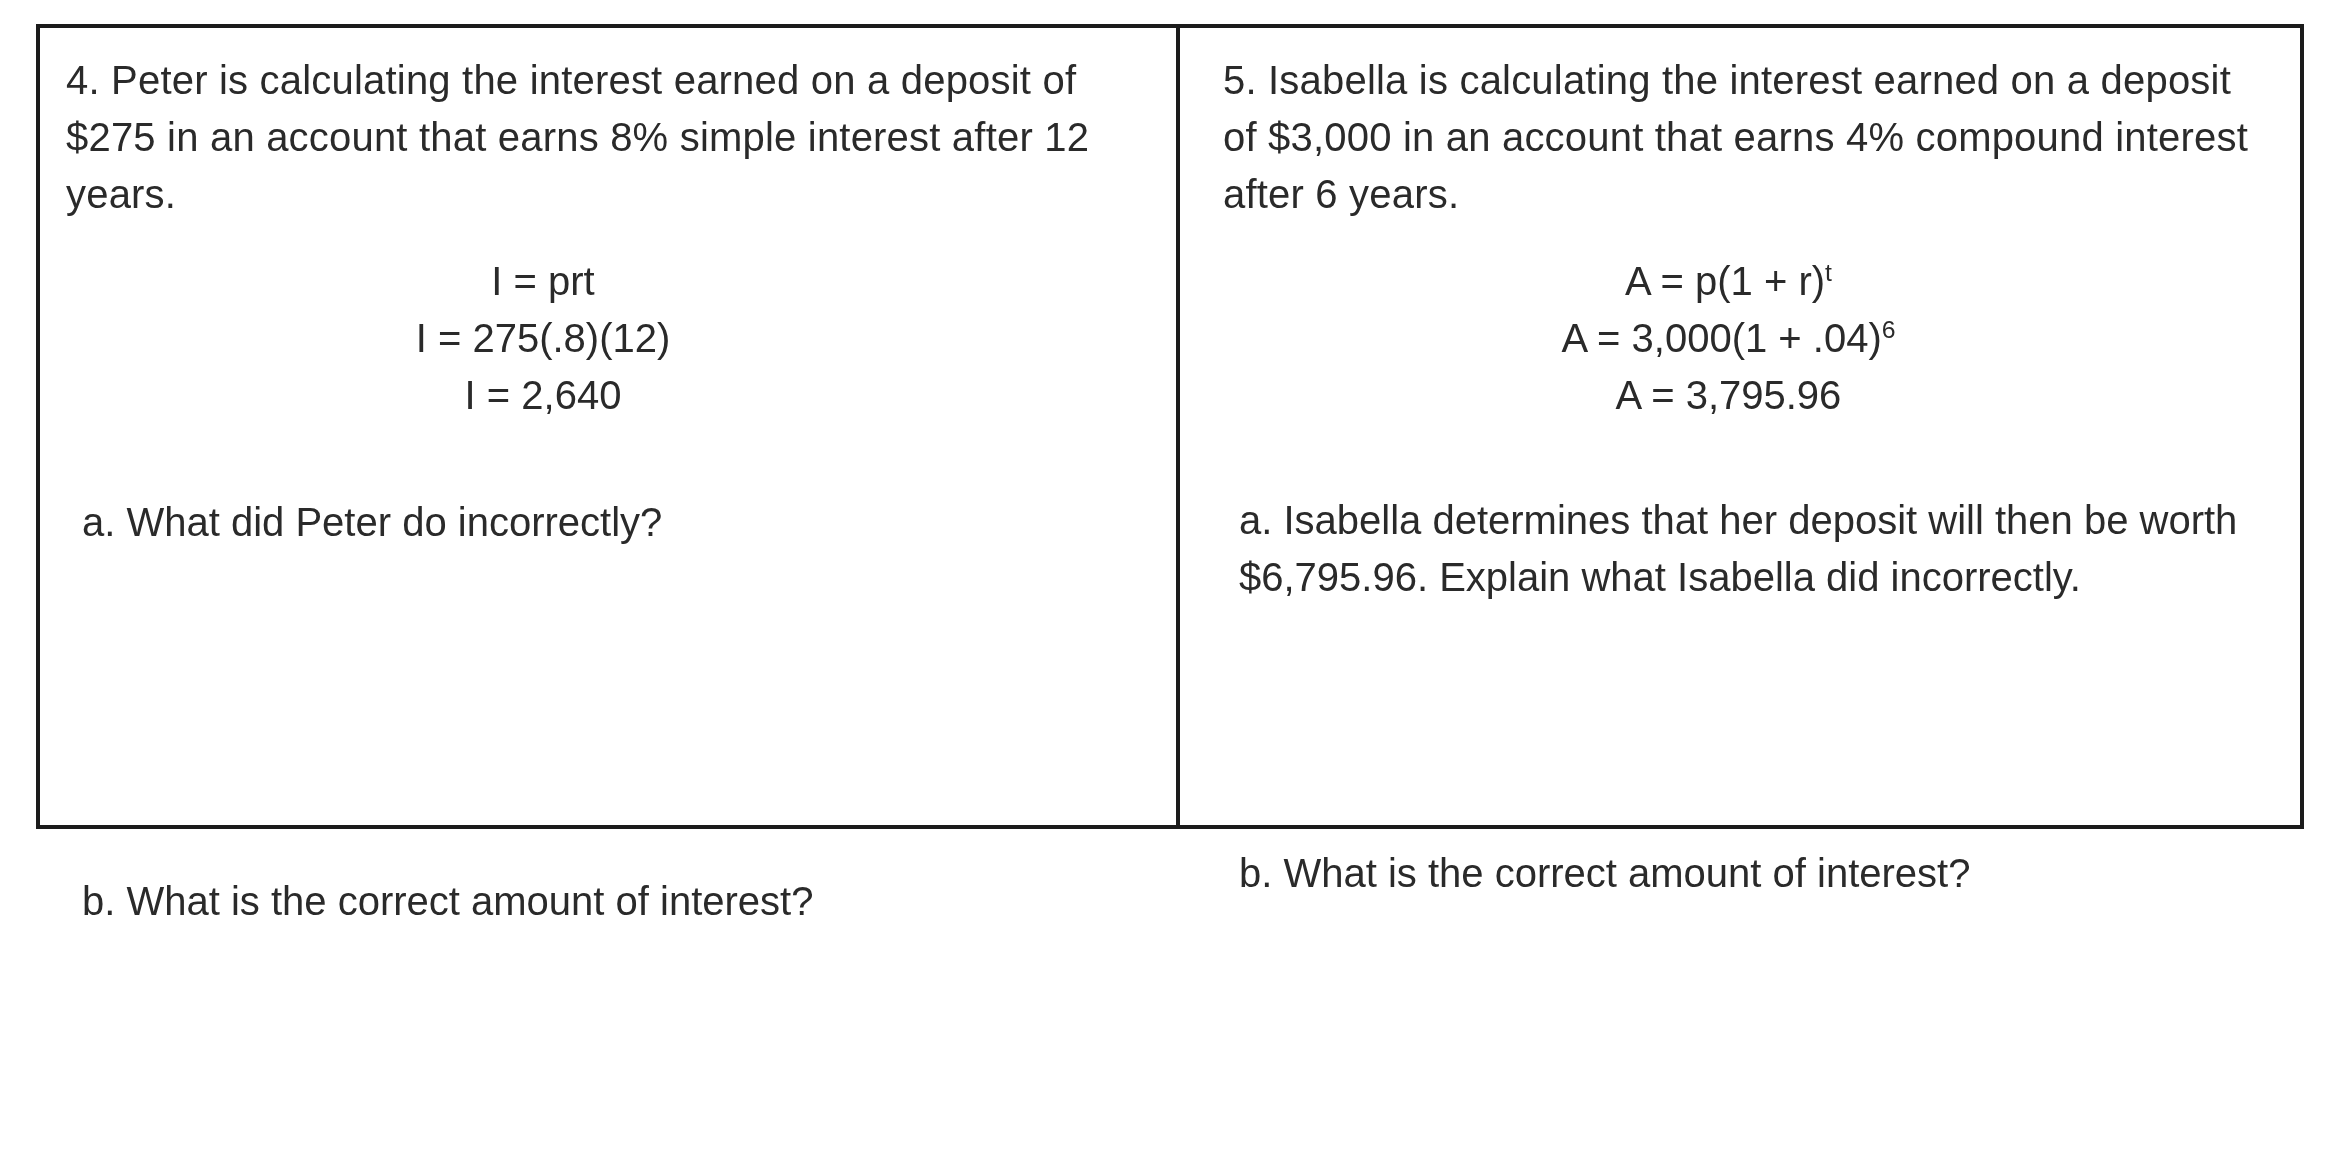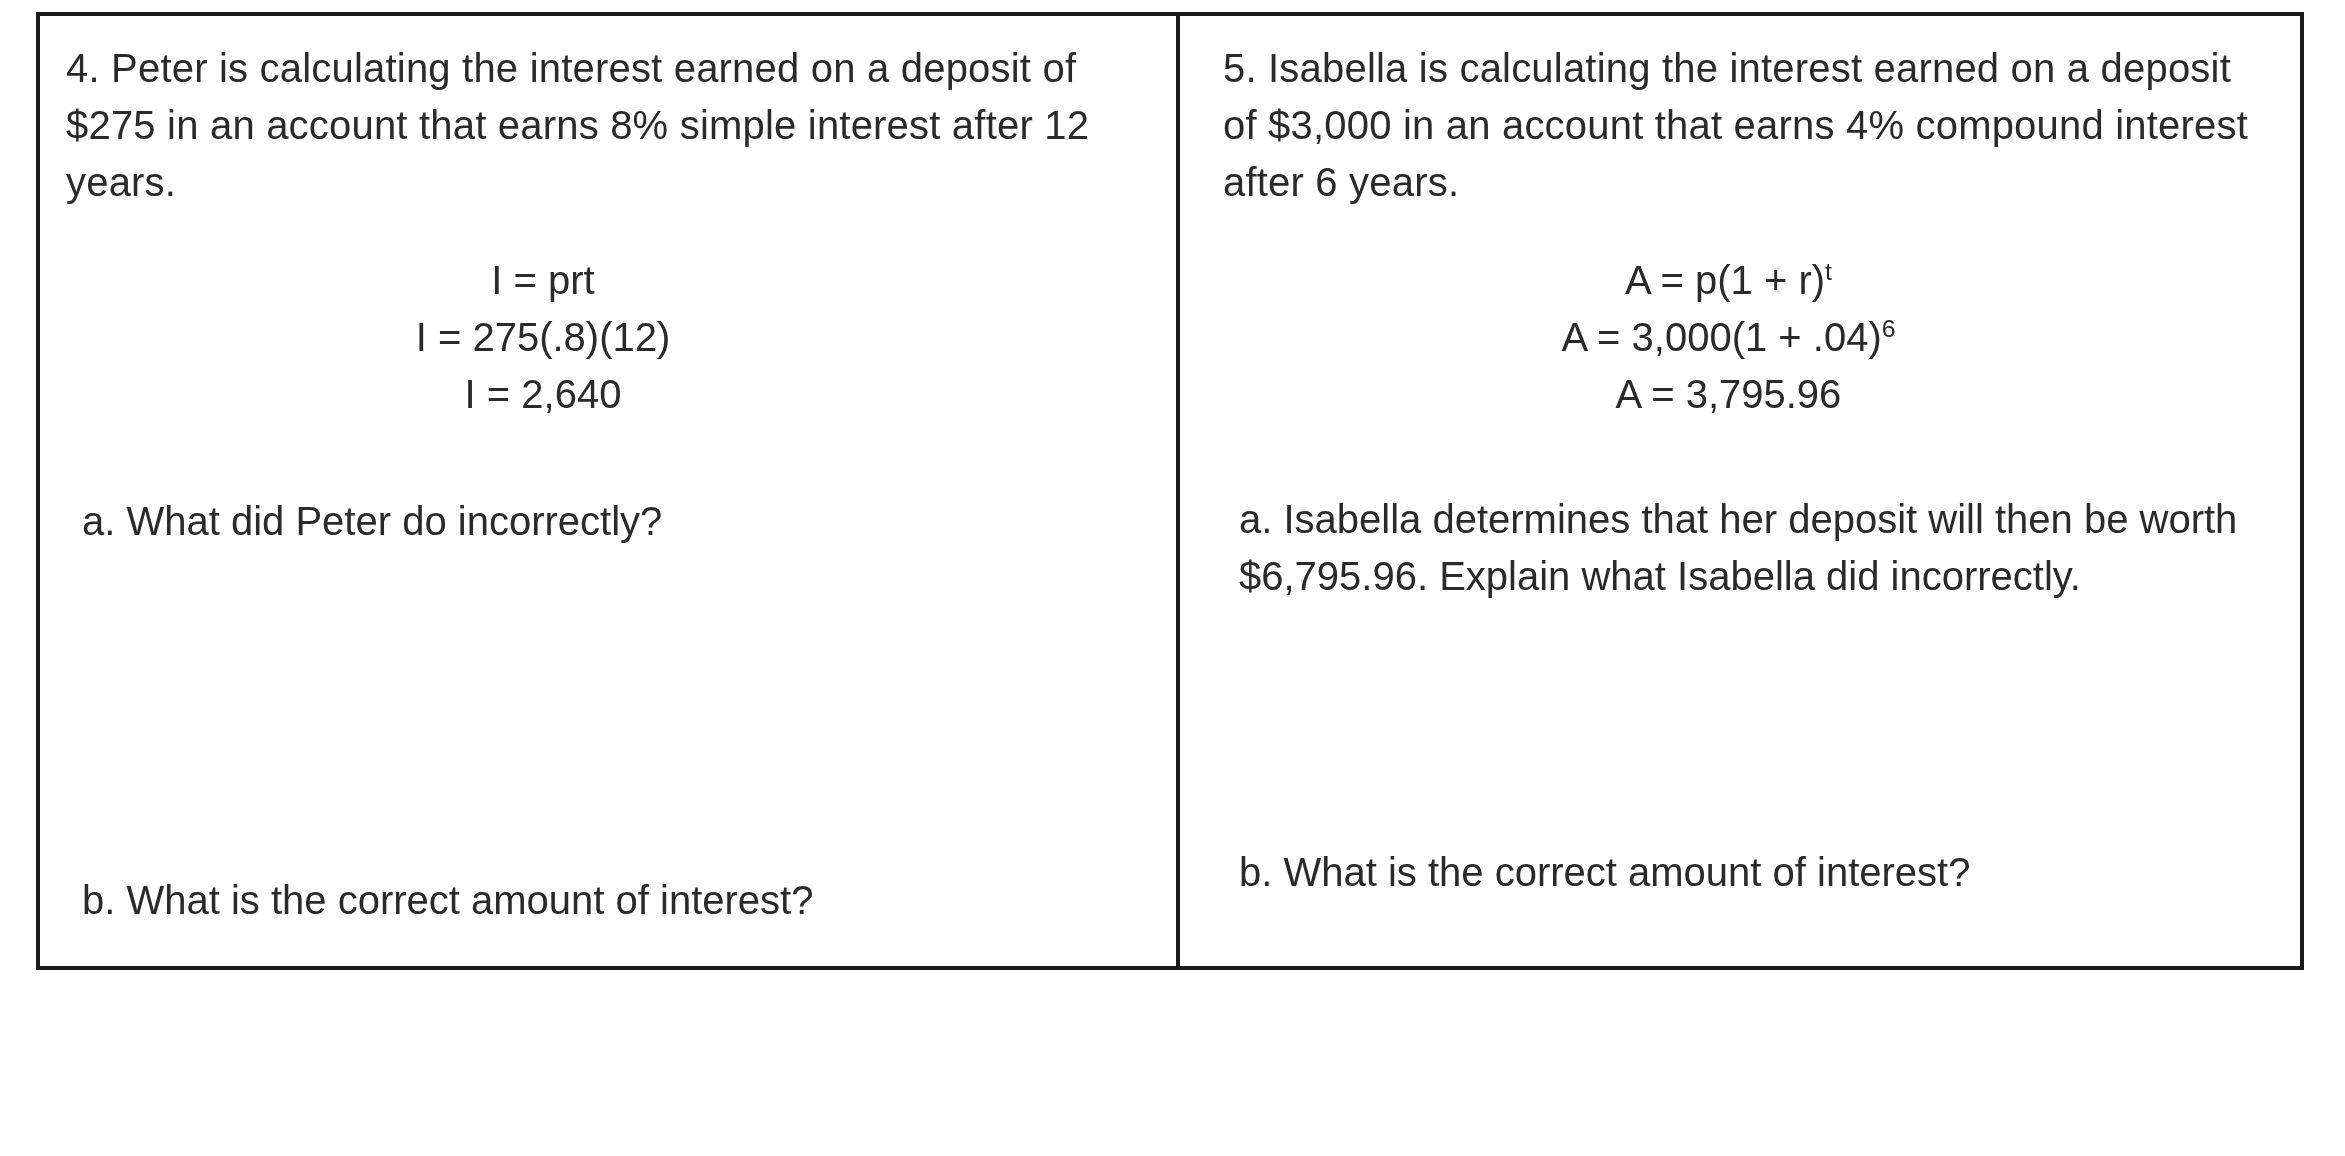--- a/index.html
+++ b/index.html
@@ -11,23 +11,23 @@
     width: 2345px;
     height: 1156px;
     font-family: "Liberation Sans", sans-serif;
     color: #1b1b1b;
     overflow: hidden;
   }
 
   .sheet {
     position: absolute;
     left: 36px;
-    top: 12px;
+    top: 24px;
     width: 2268px;
-    height: 958px;
+    height: 805px;
     box-sizing: border-box;
     border: 4px solid #1b1b1b;
     background: #ffffff;
     display: flex;
   }
 
   .panel {
     box-sizing: border-box;
     height: 100%;
     padding: 24px 26px 0 26px;
@@ -44,21 +44,21 @@
 
   .qtext {
     font-size: 40px;
     line-height: 1.42;
     letter-spacing: 0.2px;
     color: #2a2a2a;
     margin: 0;
   }
 
   .work {
-    margin-top: 42px;
+    margin-top: 31px;
     text-align: center;
     font-size: 40px;
     line-height: 1.42;
     color: #2a2a2a;
   }
   .work .line {
     white-space: nowrap;
   }
   .work-left .line { padding-right: 130px; }
   .work-right .line { padding-right: 40px; }

